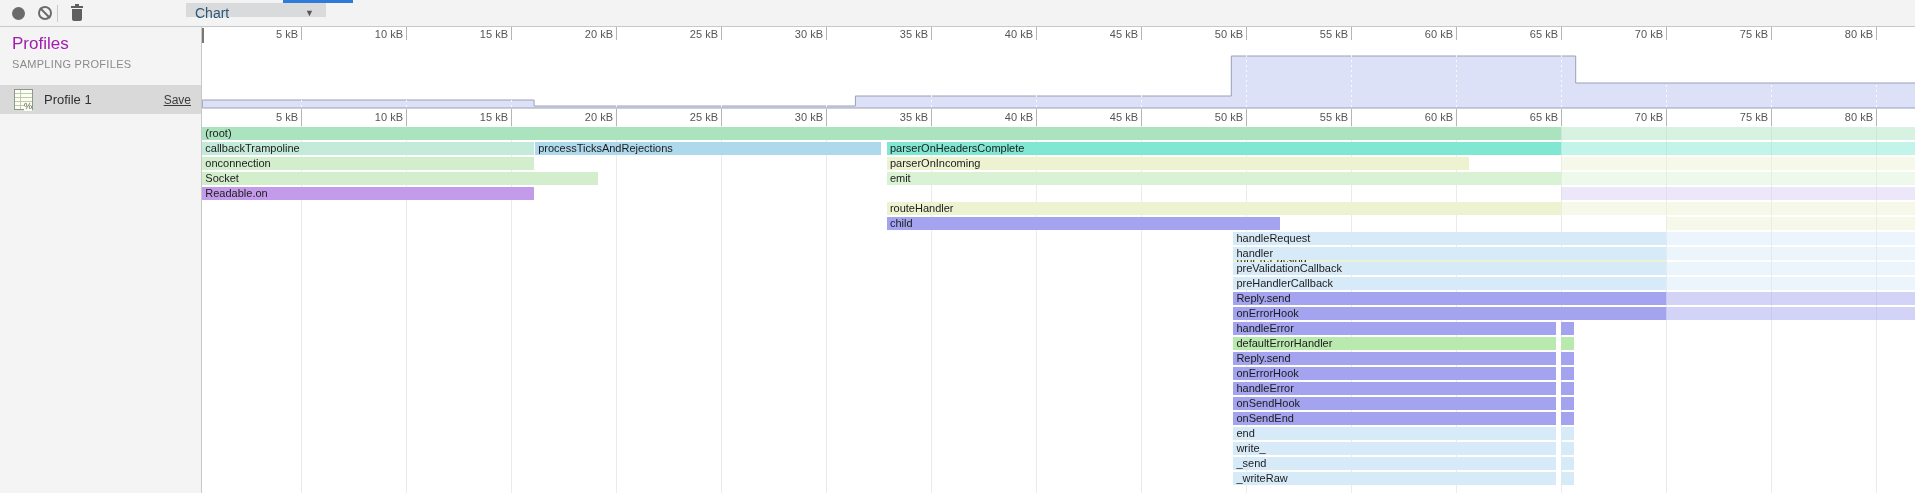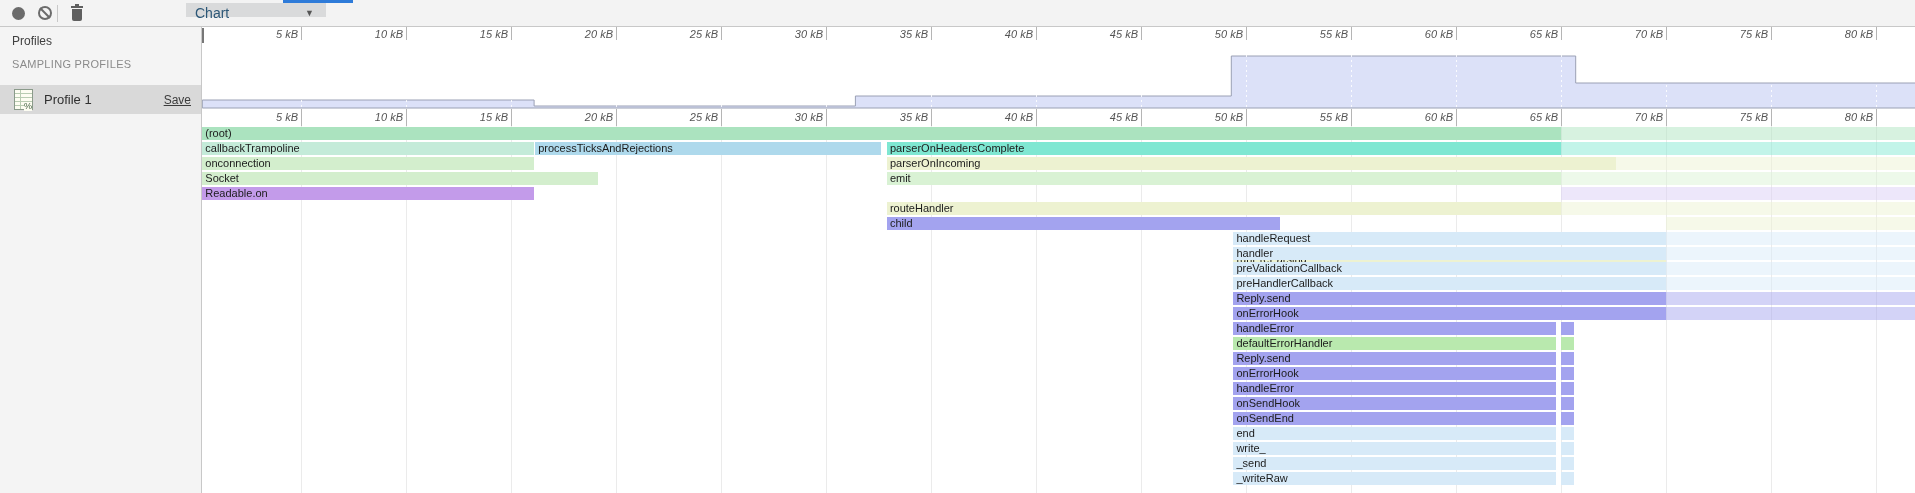--- a/index.html
+++ b/index.html
@@ -24,39 +24,39 @@
                 background:#5f5f5f; border-radius:0 0 2px 2px; }
   #view-select { position:absolute; left:186px; top:3px; width:140px; height:14px;
                  background:#d9dadb; color:#2c5777; font-size:14px; line-height:21px;
                  padding-left:9px; cursor:pointer; }
   #view-select .arrow { position:absolute; right:12px; top:0; color:#555; font-size:9px; }
   #tab-strip { position:absolute; left:283px; top:0; width:70px; height:3px; background:#2e7bd9; }
 
   
   #sidebar { position:absolute; left:0; top:27px; width:202px; height:466px;
              background:#f4f4f4; border-right:1px solid #c8c8c8; }
-  #sidebar-heading { position:absolute; left:12px; top:7px; font-size:12px; color:#404040; }
+  #sidebar-heading { position:absolute; left:12px; top:7px; font-size:17px; color:#a21caf; }
   #sidebar-section { position:absolute; left:12px; top:31px; font-size:11px; color:#8a8a8a;
                      letter-spacing:.3px; }
   #profile-row { position:absolute; left:0; top:58px; width:201px; height:29px;
                  background:#d9d9d9; cursor:pointer; }
   #profile-icon { position:absolute; left:14px; top:4px; width:19px; height:21px;
                   background:#fdfdf2; border:1px solid #8a9a8a;
                   background-image:
                     repeating-linear-gradient(180deg, transparent 0 3px, #b9ccb2 3px 4px),
                     linear-gradient(90deg, transparent 0 5px, #b9ccb2 5px 6px, transparent 6px); }
   #profile-icon .pct { position:absolute; right:0px; bottom:-2px; font-size:9px; color:#3f5f3f;
                   background:#fdfdf2; line-height:9px; }
   #profile-name { position:absolute; left:44px; top:7px; font-size:13px; color:#303030; }
   #profile-save { position:absolute; right:10px; top:8px; font-size:12px; color:#3c3c3c;
                   text-decoration:underline; cursor:pointer; }
 
   
   #chart { position:absolute; left:202px; top:27px; width:1713px; height:466px; background:#fff; }
-  .ruler-label { position:absolute; width:62px; text-align:right; font-size:11px; color:#555;font-style:italic; }
+  .ruler-label { position:absolute; width:62px; text-align:right; font-size:11px; color:#555; }
   .tick { position:absolute; width:1px; background:#b5b5b5; }
   .ov-dotline { position:absolute; width:1px; top:13px; height:68px;
                 background:repeating-linear-gradient(180deg, rgba(255,255,255,.85) 0 2px, transparent 2px 5px); }
   .gridline { position:absolute; width:1px; top:99px; height:367px; background:rgba(110,110,110,.14); }
   #overview-svg { position:absolute; left:0; top:13px; }
   #ruler-origin { position:absolute; left:0; top:1px; width:2px; height:15px; background:#777; }
 
   .bar { position:absolute; height:13.2px; overflow:hidden; white-space:nowrap;
          font-size:11px; line-height:13px; color:#1c1c1c; padding-left:3px; cursor:pointer; }
   .bar.faded { opacity:.48; }
@@ -203,21 +203,21 @@
       <div class="tick" style="left: 1674px; top: 82px; height: 17px;"></div>
       <div class="ov-dotline" style="left: 1674px;"></div>
       <div class="gridline" style="left: 1674px;"></div>
       <div class="bar" style="left: 0.3px; top: 100px; width: 1358.7px; background: rgb(171, 227, 191);">(root)</div>
       <div class="bar faded" style="left: 1359px; top: 100px; width: 354.9px; background: rgb(171, 227, 191);"></div>
       <div class="bar" style="left: 0.3px; top: 115px; width: 331.8px; background: rgb(196, 235, 217);">callbackTrampoline</div>
       <div class="bar" style="left: 333.15px; top: 115px; width: 345.45px; background: rgb(174, 217, 236);">processTicksAndRejections</div>
       <div class="bar" style="left: 684.9px; top: 115px; width: 674.1px; background: rgb(127, 231, 210);">parserOnHeadersComplete</div>
       <div class="bar faded" style="left: 1359px; top: 115px; width: 354.9px; background: rgb(127, 231, 210);"></div>
       <div class="bar" style="left: 0.3px; top: 130px; width: 331.8px; background: rgb(211, 238, 205);">onconnection</div>
-      <div class="bar" style="left: 684.9px; top: 130px; width: 729px; background: rgb(237, 242, 209);">parserOnIncoming</div>
+      <div class="bar" style="left: 684.9px; top: 130px; width: 582px; background: rgb(237, 242, 209);">parserOnIncoming</div>
       <div class="bar faded" style="left: 1359px; top: 130px; width: 354.9px; background: rgb(237, 242, 209);"></div>
       <div class="bar" style="left: 0.3px; top: 145px; width: 396px; background: rgb(211, 238, 205);">Socket</div>
       <div class="bar" style="left: 684.9px; top: 145px; width: 674.1px; background: rgb(217, 242, 212);">emit</div>
       <div class="bar faded" style="left: 1359px; top: 145px; width: 354.9px; background: rgb(217, 242, 212);"></div>
       <div class="bar" style="left: 0.3px; top: 160px; width: 331.8px; background: rgb(195, 155, 234);">Readable.on</div>
       <div class="bar faded" style="left: 1359px; top: 160px; width: 354.9px; background: rgb(217, 205, 245);"></div>
       <div class="bar" style="left: 684.9px; top: 175px; width: 674.1px; background: rgb(237, 242, 209);">routeHandler</div>
       <div class="bar faded" style="left: 1359px; top: 175px; width: 354.9px; background: rgb(237, 242, 209);"></div>
       <div class="bar dots" style="left: 684.9px; top: 190px; width: 393px; background: rgb(163, 163, 239);">child</div>
       <div class="bar" style="left: 1031.4px; top: 190px; width: 432.6px; background: rgb(237, 242, 209); margin-top: 36px;">runPreParsing</div>

